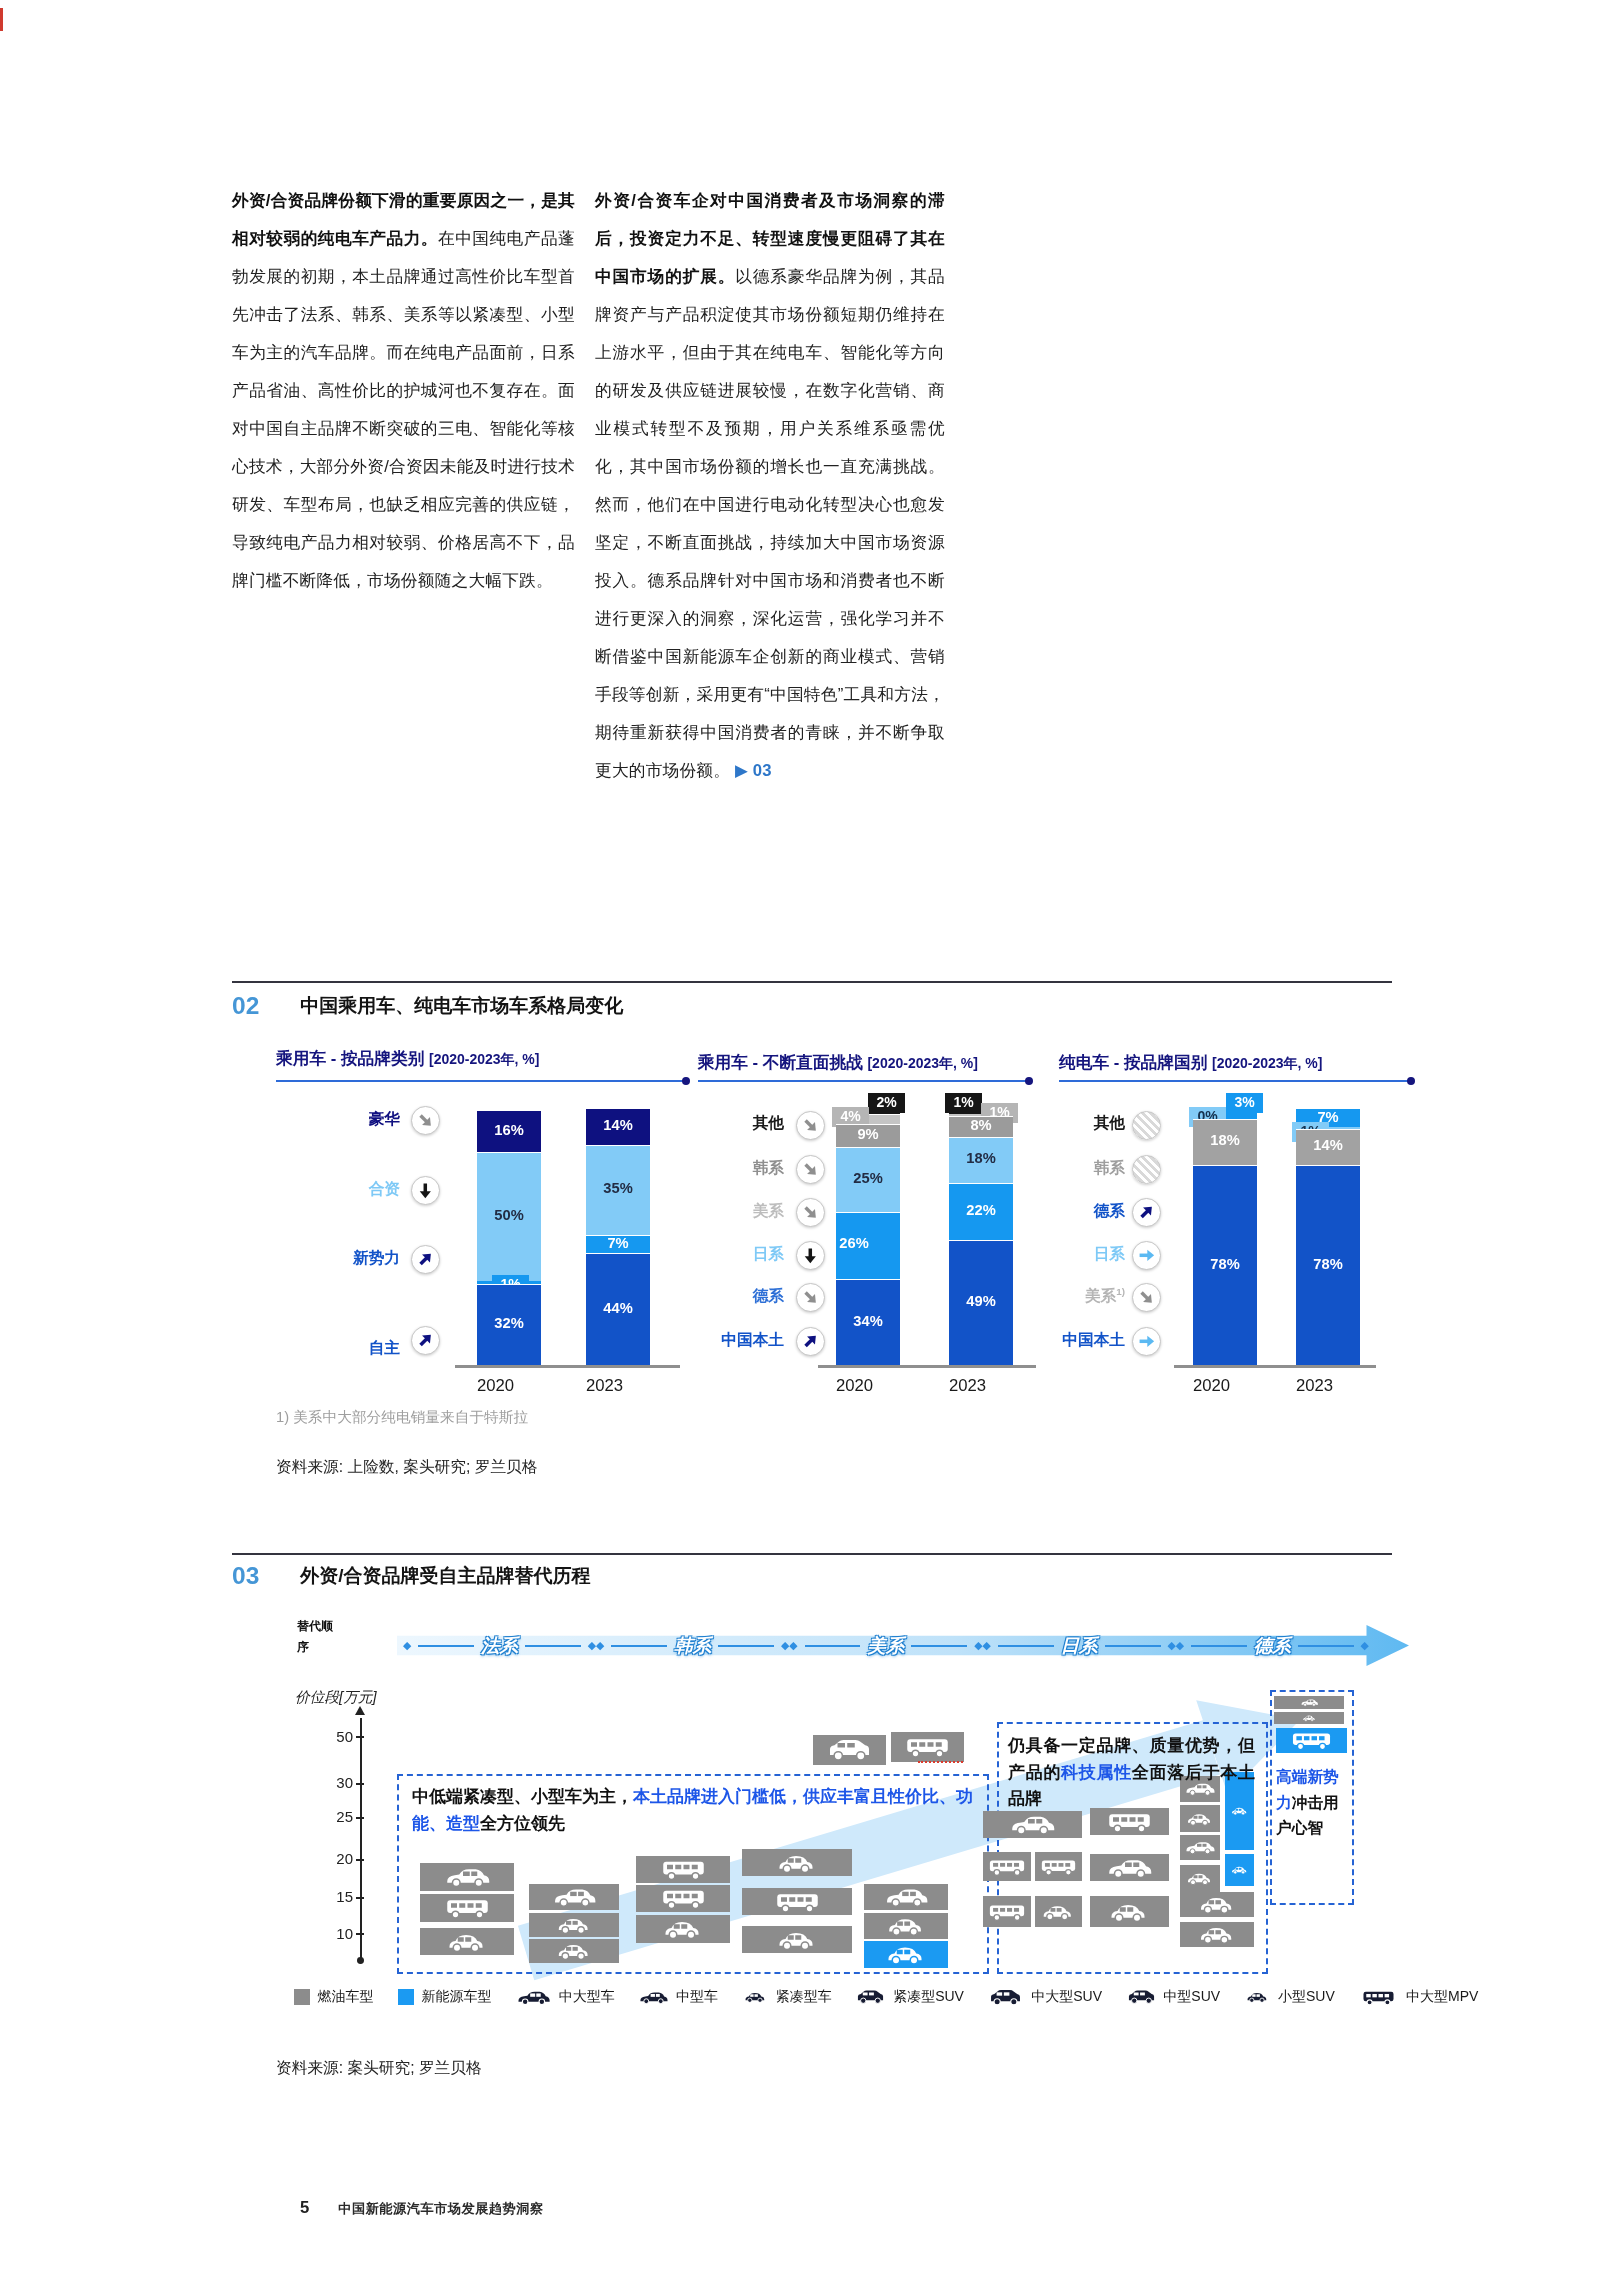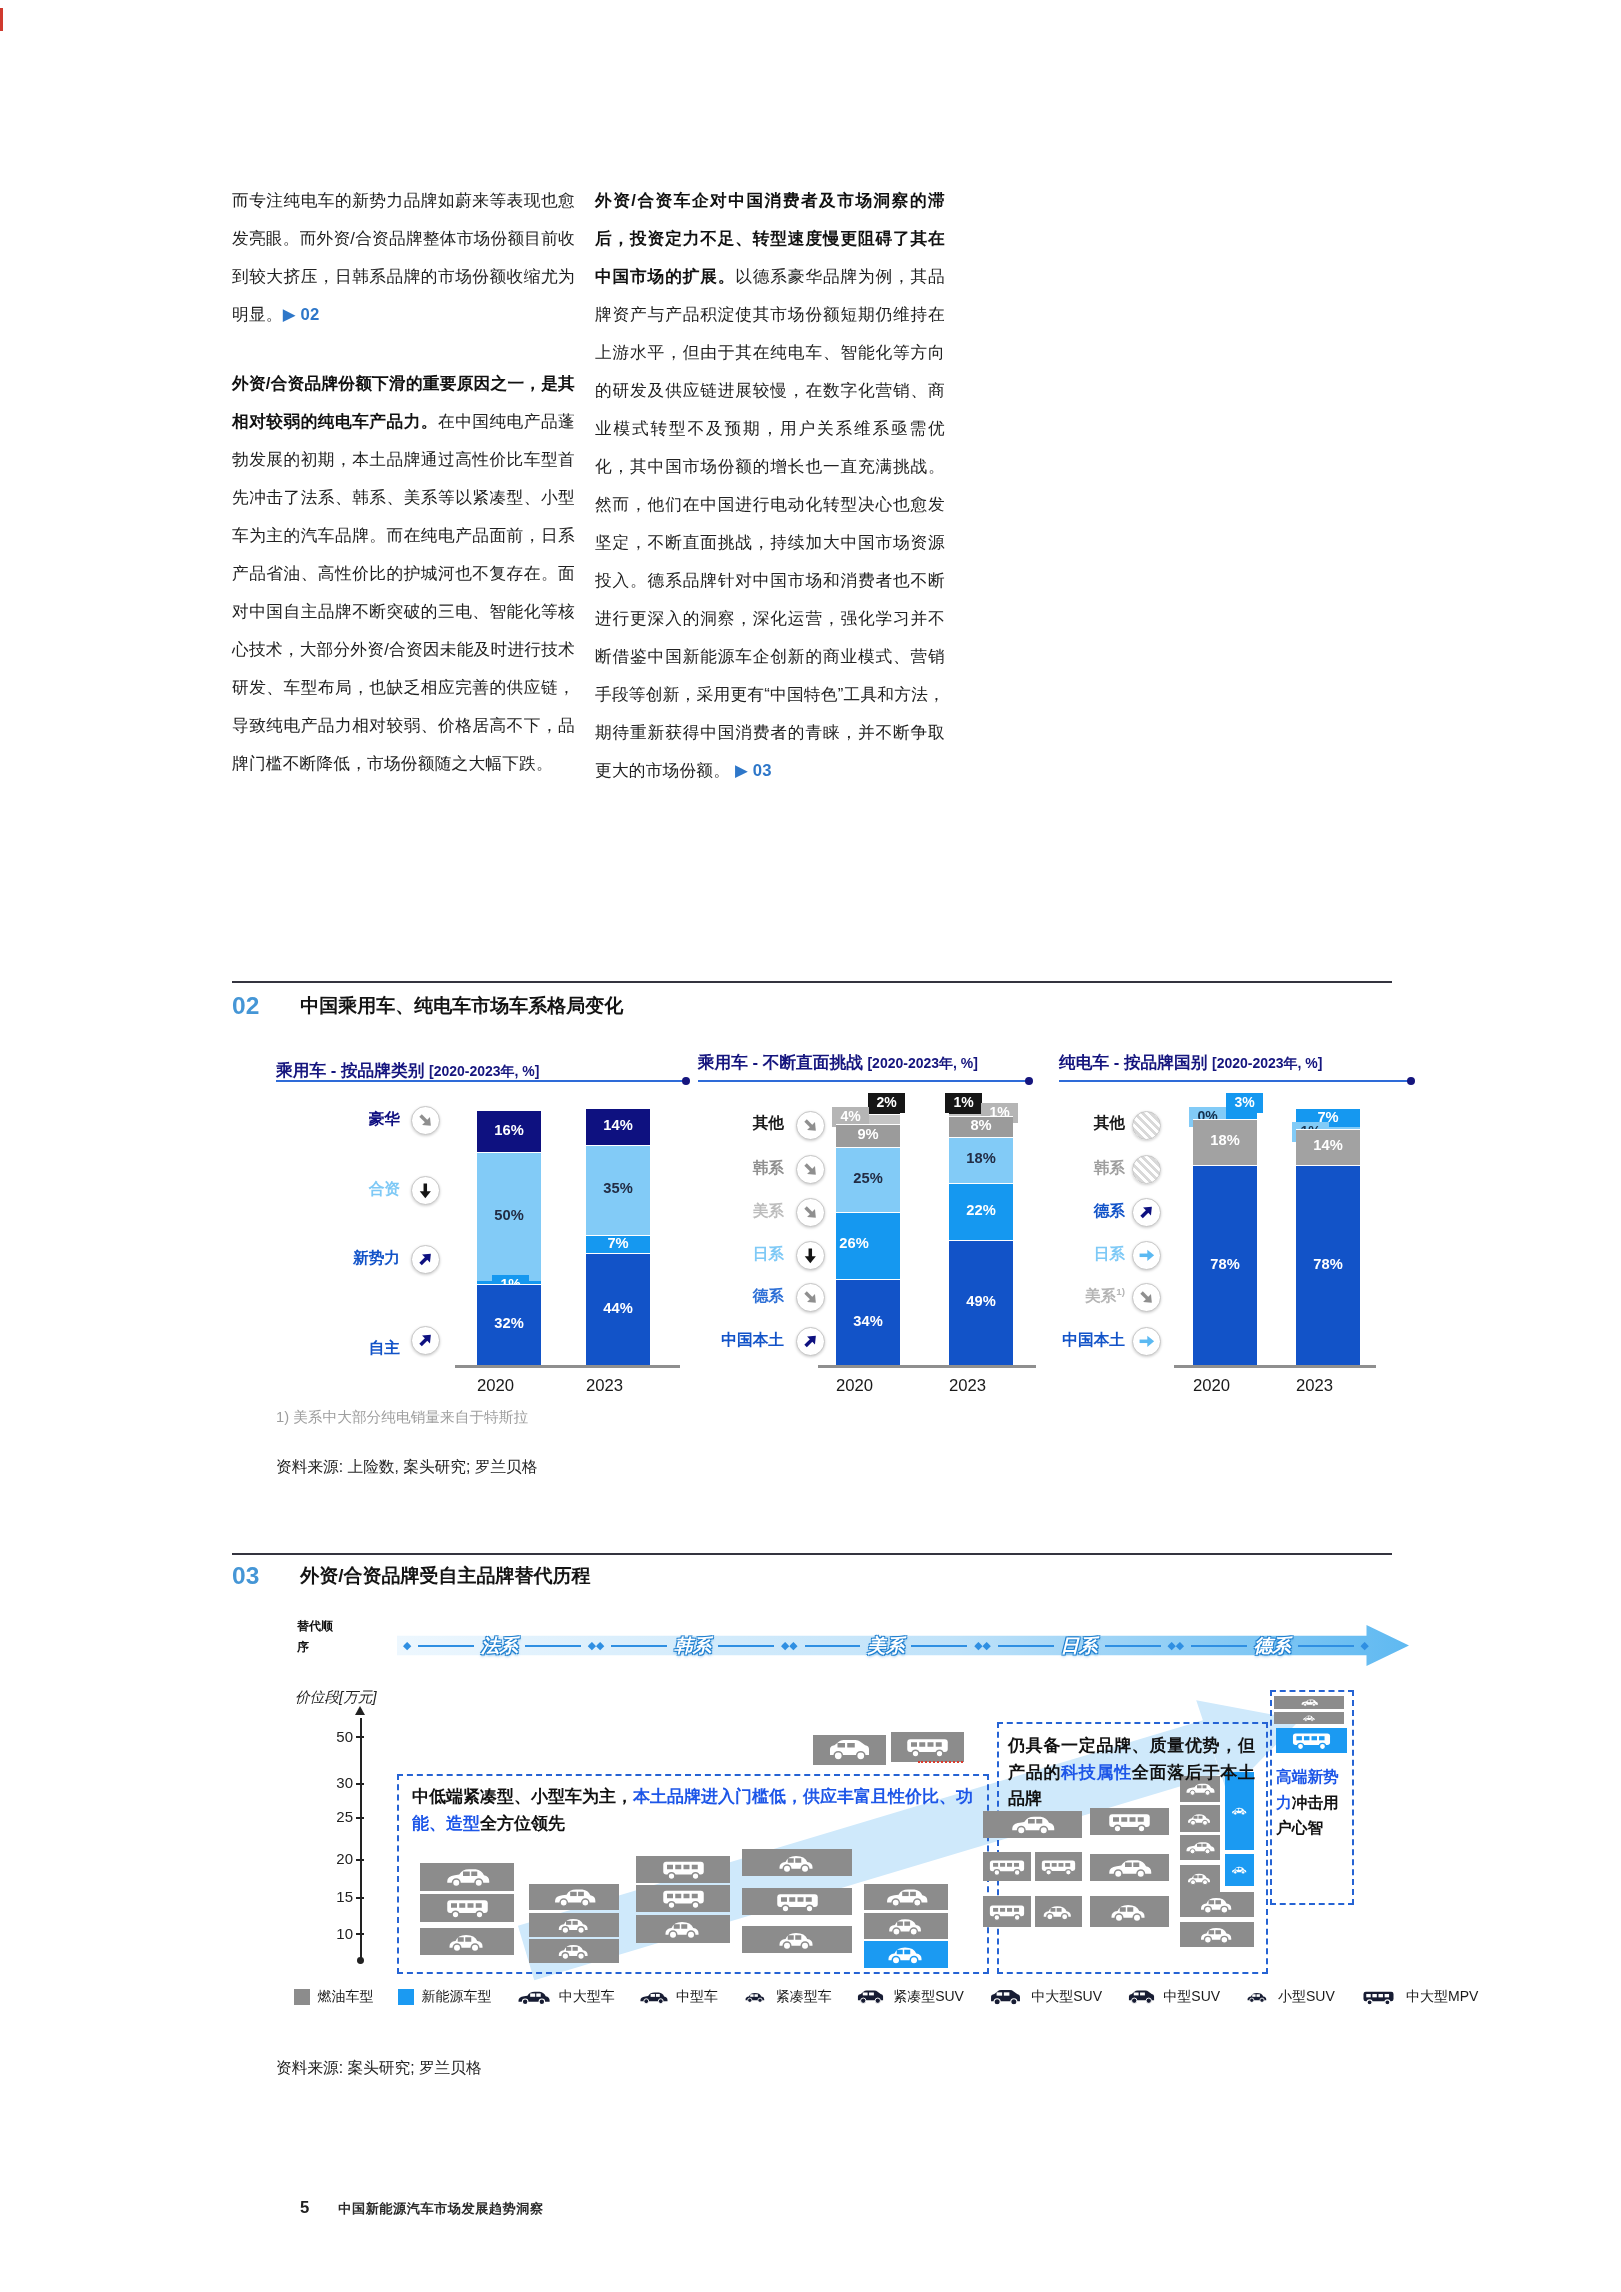--- a/index.html
+++ b/index.html
@@ -63,36 +63,35 @@
   .pf-num{font-size:16.7px;font-weight:700;color:#222}
   .pf-title{font-size:13.2px;font-weight:700;color:#2a2a2a;letter-spacing:0.5px}
 </style>
 </head>
 <body>
 
 <div class="page">
   <div class="red-mark"></div>
 
   <div class="col col-left">
-    <p class="body-p"><span>而专注纯电车的新势力品牌如蔚来等表现也愈发亮眼。而外资/合资品牌整体市场份额目前收到较大挤压，日韩系品牌的市场份额收缩尤为明显。</span><span class="ref">▶ 02</span></p>
     <p class="body-p"><b>外资/合资品牌份额下滑的重要原因之一，是其相对较弱的纯电车产品力。</b><span>在中国纯电产品蓬勃发展的初期，本土品牌通过高性价比车型首先冲击了法系、韩系、美系等以紧凑型、小型车为主的汽车品牌。而在纯电产品面前，日系产品省油、高性价比的护城河也不复存在。面对中国自主品牌不断突破的三电、智能化等核心技术，大部分外资/合资因未能及时进行技术研发、车型布局，也缺乏相应完善的供应链，导致纯电产品力相对较弱、价格居高不下，品牌门槛不断降低，市场份额随之大幅下跌。</span></p>
   </div>
 
   <div class="col col-right">
     <p class="body-p"><b>外资/合资车企对中国消费者及市场洞察的滞后，投资定力不足、转型速度慢更阻碍了其在中国市场的扩展。</b><span>以德系豪华品牌为例，其品牌资产与产品积淀使其市场份额短期仍维持在上游水平，但由于其在纯电车、智能化等方向的研发及供应链进展较慢，在数字化营销、商业模式转型不及预期，用户关系维系亟需优化，其中国市场份额的增长也一直充满挑战。然而，他们在中国进行电动化转型决心也愈发坚定，不断直面挑战，持续加大中国市场资源投入。德系品牌针对中国市场和消费者也不断进行更深入的洞察，深化运营，强化学习并不断借鉴中国新能源车企创新的商业模式、营销手段等创新，采用更有“中国特色”工具和方法，期待重新获得中国消费者的青睐，并不断争取更大的市场份额。</span> <span class="ref">▶ 03</span></p>
   </div>
 
   <div class="rule rule-02"></div>
   <div class="sec-head sec-head-02">
     <span class="sec-num">02</span><span class="sec-title">中国乘用车、纯电车市场车系格局变化</span>
   </div>
 
   <div id="charts">
       <div class="cblock" style="left: 232px; width: 461px;">
-        <div class="subtitle" style="left: 44px; top: 20px;"><span>乘用车 - 按品牌类别 </span><span class="unit">[2020-2023年, %]</span></div>
+        <div class="subtitle" style="left: 44px; top: 8px;"><span>乘用车 - 按品牌类别 </span><span class="unit">[2020-2023年, %]</span></div>
         <div class="sub-line" style="left: 44px; top: 41px; width: 410px;"></div>
         <div class="sub-dot" style="left: 450px; top: 38px;"></div>
         <div class="leg-label" style="left: 0px; width: 168px; top: 70px; color: rgb(16, 16, 128);">豪华</div>
         <div class="tcircle" style="left: 179px; top: 67px;">
           <svg width="18.6" height="18.6" viewBox="0 0 18 18" style="transform:rotate(45deg)">
     <line x1="2.5" y1="9" x2="11.5" y2="9" stroke="#8f8f8f" stroke-width="3.4"></line>
     <polygon points="10,3.6 16.6,9 10,14.4" fill="#8f8f8f"></polygon>
           </svg>
         </div>
         <div class="leg-label" style="left: 0px; width: 168px; top: 140px; color: rgb(126, 201, 246);">合资</div>

